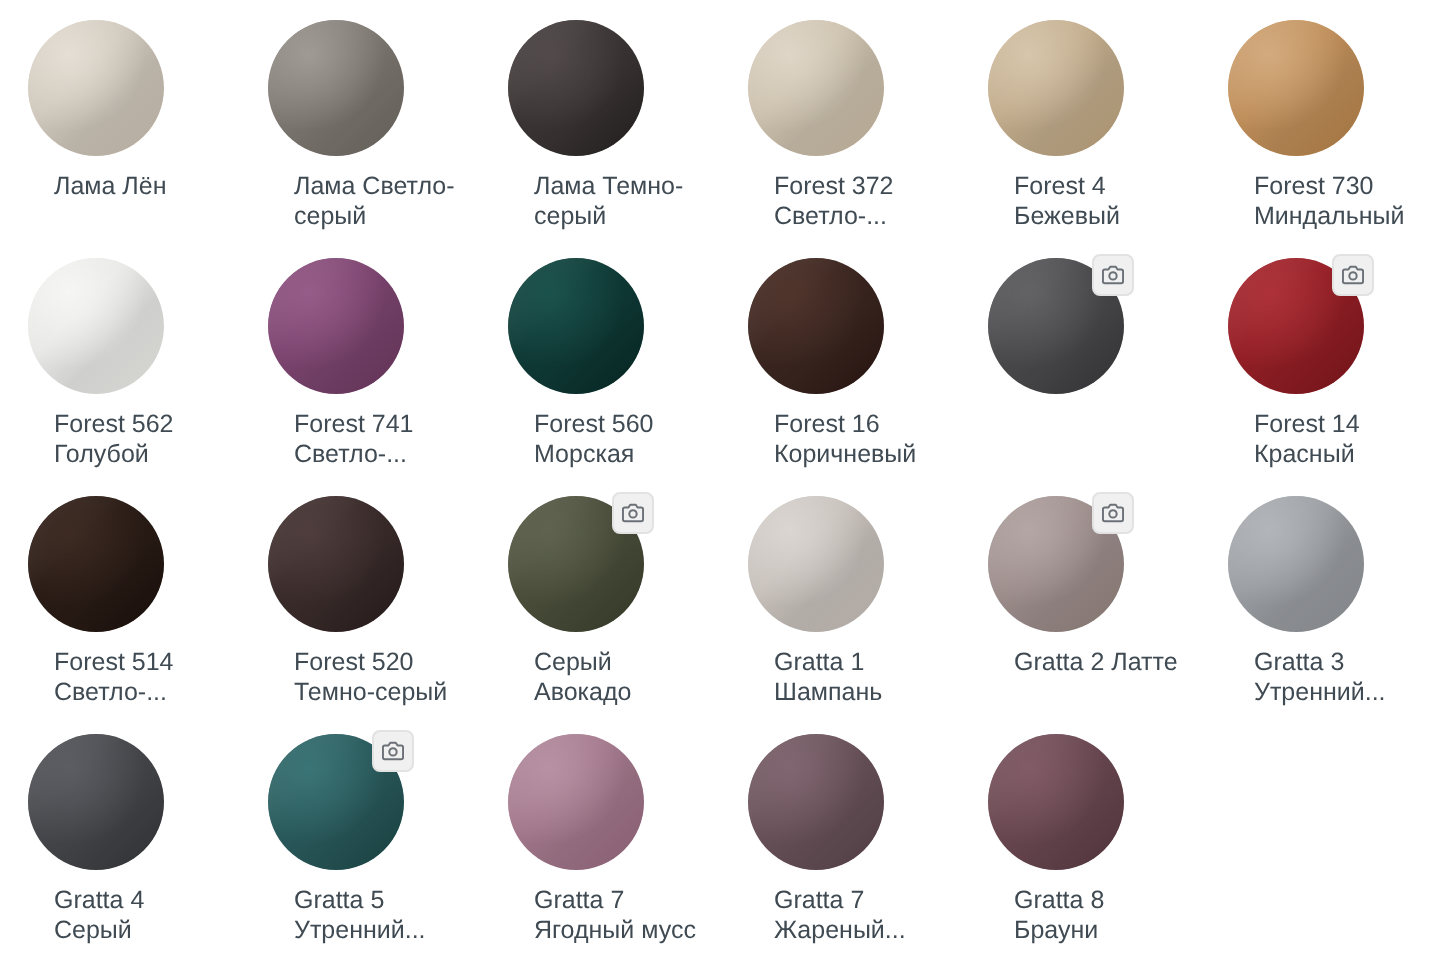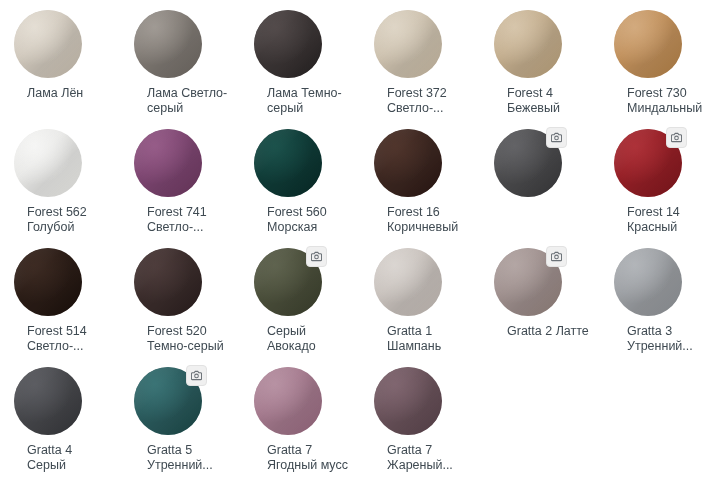--- a/index.html
+++ b/index.html
@@ -290,13 +290,21 @@
     </div>
     <div class="swatch-cell">
       <div class="swatch-thumb" style="background: rgb(105, 82, 90);">
         <div class="sheen" style="background: radial-gradient(circle at 30% 25%, rgb(128, 102, 112) 0%, rgba(0, 0, 0, 0) 55%), linear-gradient(135deg, rgba(255, 255, 255, 0.18) 0%, rgba(0, 0, 0, 0) 38%, rgba(0, 0, 0, 0.1) 62%, rgb(81, 61, 68) 100%);"></div>
       </div>
       <div class="swatch-label">
         <span>Gratta 7</span>
         <span>Жареный...</span>
       </div>
     </div>
+    <div class="swatch-cell">
+      <div class="swatch-thumb" style="background: rgb(106, 72, 81);">
+        <div class="sheen" style="background: radial-gradient(circle at 30% 25%, rgb(129, 92, 102) 0%, rgba(0, 0, 0, 0) 55%), linear-gradient(135deg, rgba(255, 255, 255, 0.18) 0%, rgba(0, 0, 0, 0) 38%, rgba(0, 0, 0, 0.1) 62%, rgb(80, 51, 59) 100%);"></div>
+      </div>
+      <div class="swatch-label">
+        <span>Gratta 8 Брауни</span>
+      </div>
+    </div>
   </div>
 
 </body></html>

